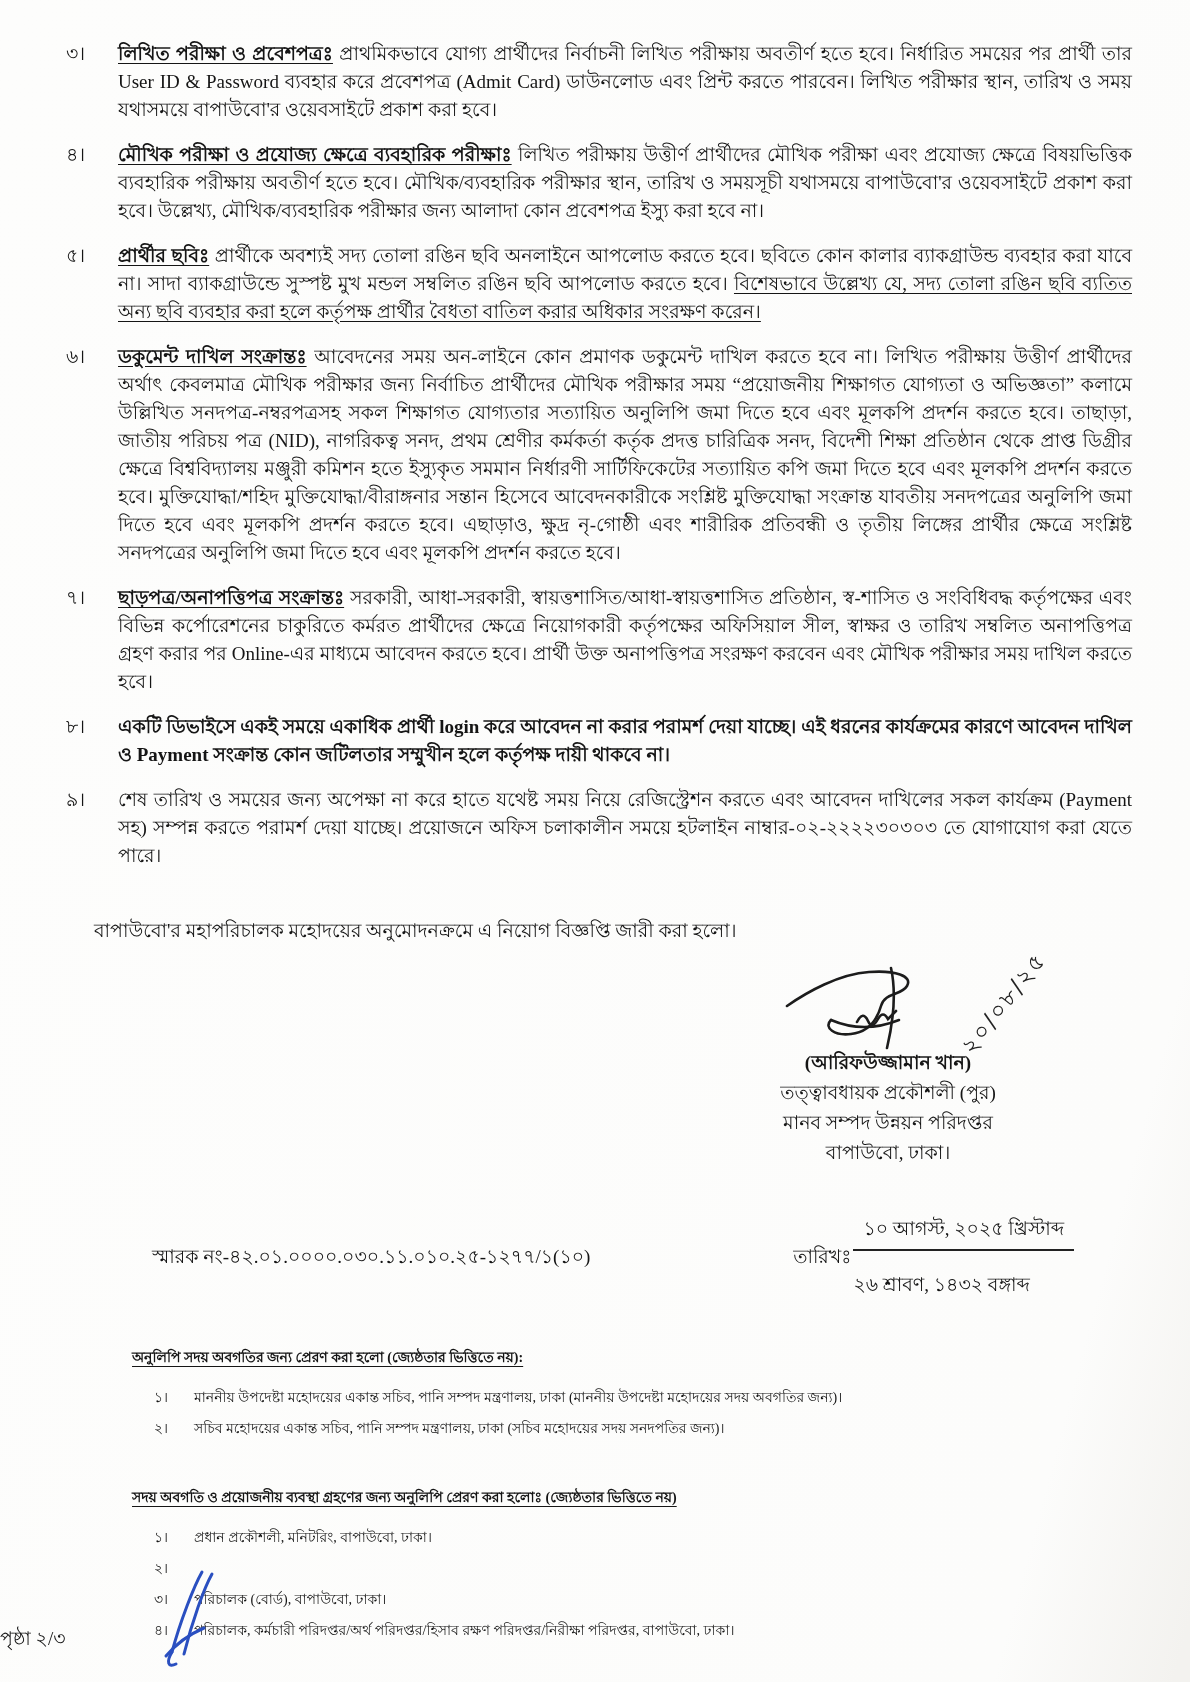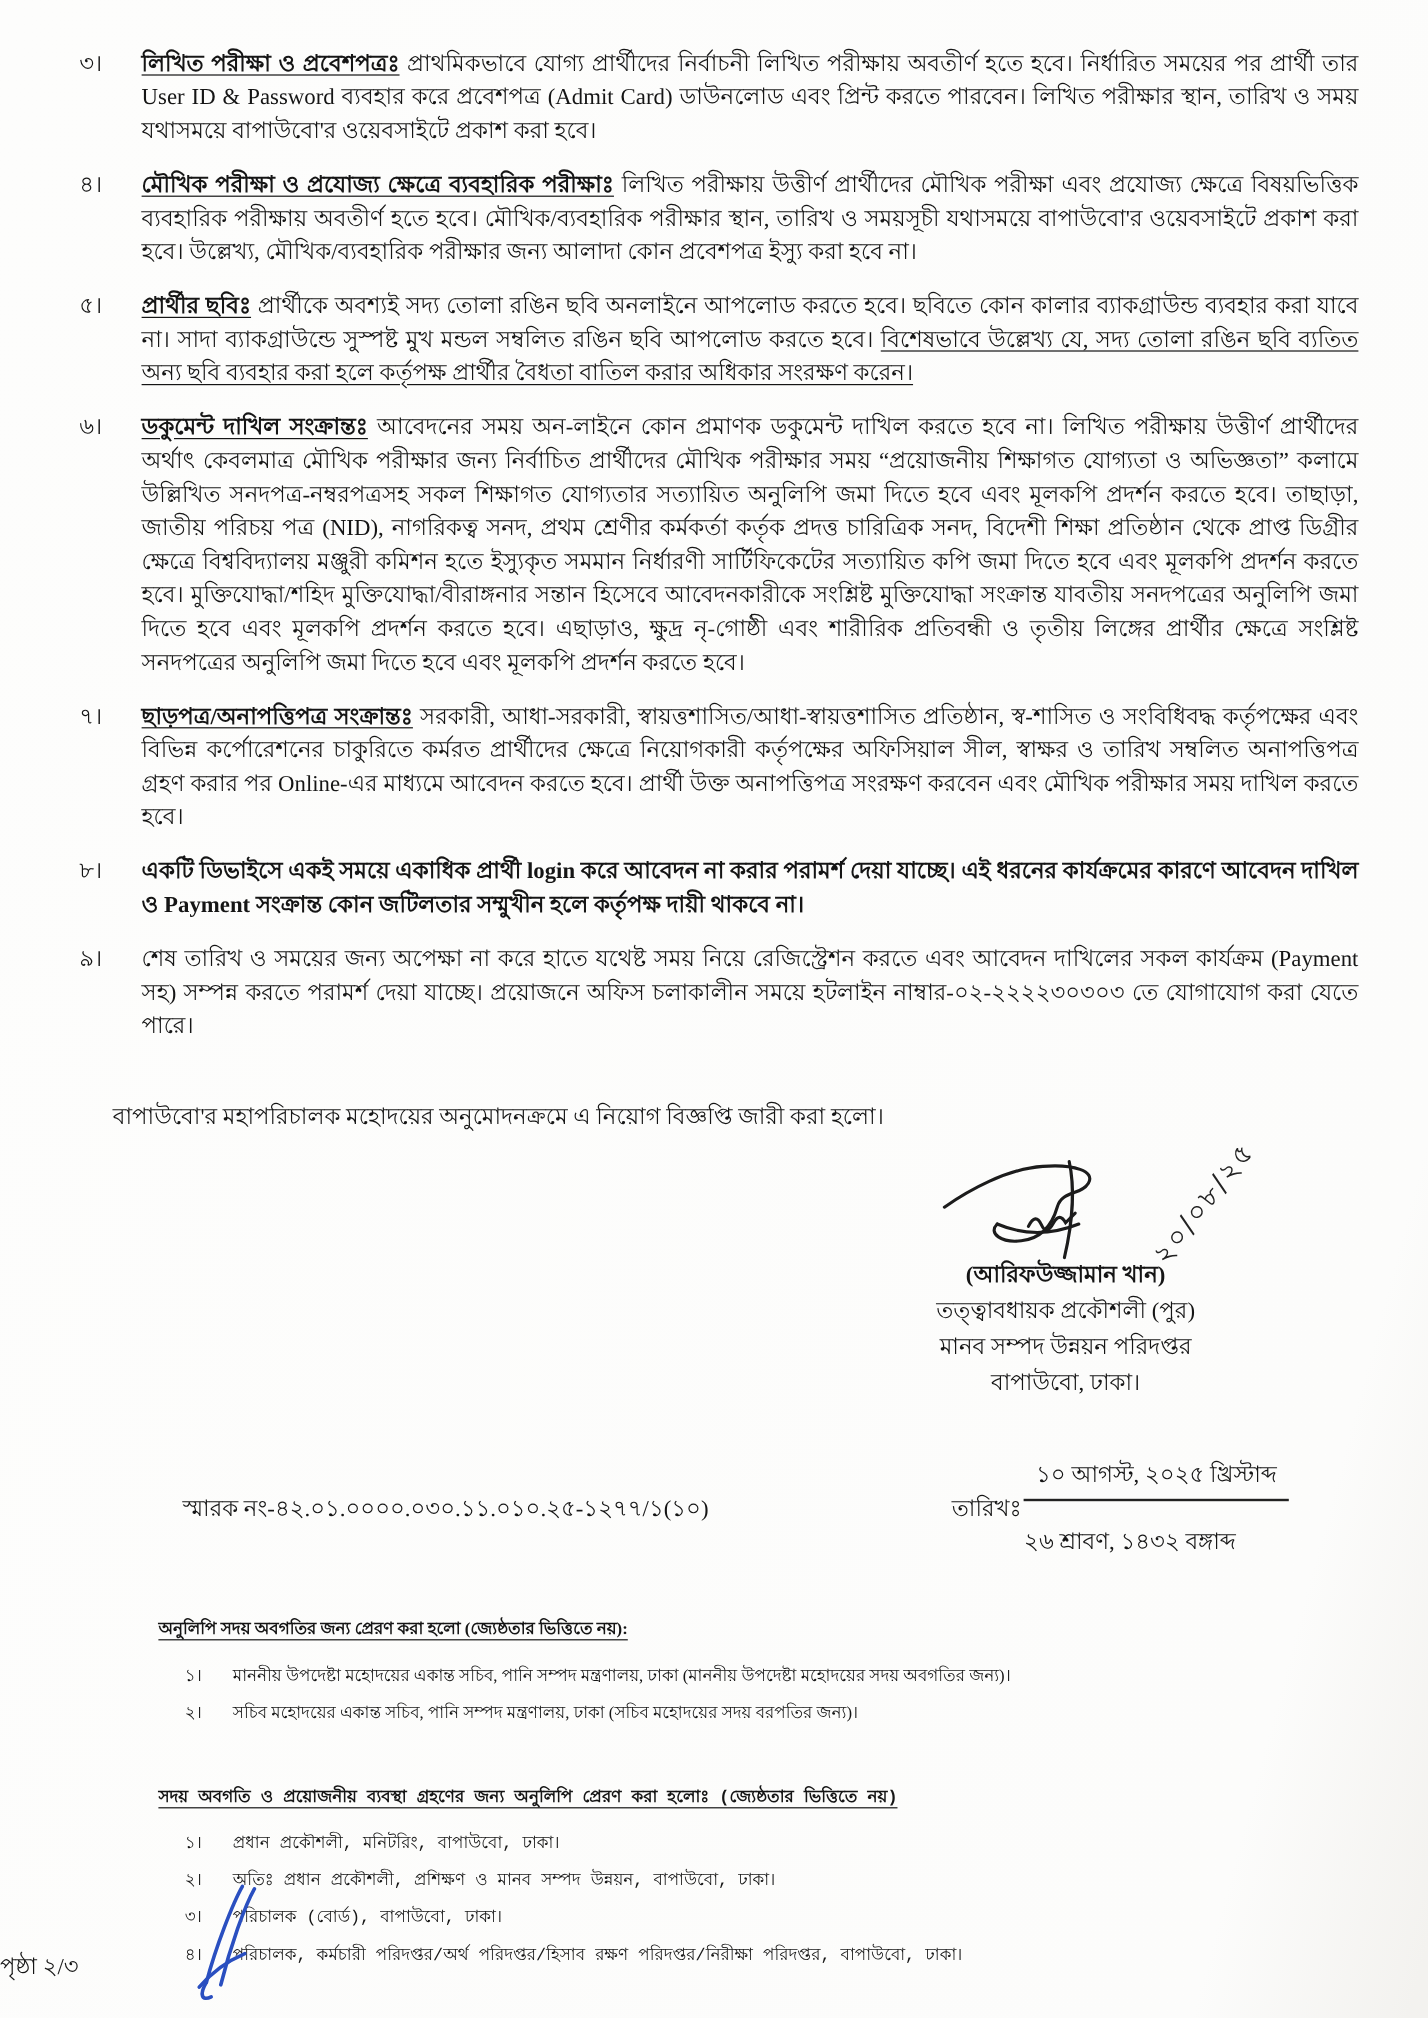--- a/index.html
+++ b/index.html
@@ -39,21 +39,21 @@
   .daterow {
     display:flex; justify-content:space-between; align-items:center;
     margin:46px 0 0 0; padding:0 58px 0 86px; font-size:19px;
   }
   .dategroup { display:flex; align-items:center; }
   .datelabel { padding-right:2px; }
   .datestack { text-align:left; }
   .d-top { border-bottom:2px solid #222; padding:0 10px 3px 10px; }
   .d-bottom { padding-top:19px; }
   .cc { margin:44px 0 0 66px; font-size:14px; }
-  .cc2 { margin-top:42px;font-family:Liberation Mono, monospace; }
+  .cc2 { margin-top:42px; }
   .cc-heading { font-weight:bold; text-decoration:underline; text-underline-offset:4px; margin-bottom:12px; }
   .cc-item { display:flex; gap:14px; line-height:31px; padding-left:22px; }
   .cc-item .num { flex:0 0 26px; }
   .pageno {
     position:absolute; left:0; right:0; bottom:26px;
     text-align:left; font-size:19px;
   }
   .initials { position:absolute; left:150px; bottom:12px; }
 </style>
 </head>
@@ -127,33 +127,32 @@
     </div>
 
     <div class="cc">
       <div class="cc-heading">অনুলিপি সদয় অবগতির জন্য প্রেরণ করা হলো (জ্যেষ্ঠতার ভিত্তিতে নয়):</div>
       <div class="cc-item">
         <span class="num">১।</span>
         <span>মাননীয় উপদেষ্টা মহোদয়ের একান্ত সচিব, পানি সম্পদ মন্ত্রণালয়, ঢাকা (মাননীয় উপদেষ্টা মহোদয়ের সদয় অবগতির জন্য)।</span>
       </div>
       <div class="cc-item">
         <span class="num">২।</span>
-        <span>সচিব মহোদয়ের একান্ত সচিব, পানি সম্পদ মন্ত্রণালয়, ঢাকা (সচিব মহোদয়ের সদয় বরপতির জন্য)।</span>
+        <span>সচিব মহোদয়ের একান্ত সচিব, পানি সম্পদ মন্ত্রণালয়, ঢাকা (সচিব মহোদয়ের সদয় সনদপতির জন্য)।</span>
       </div>
     </div>
 
     <div class="cc cc2">
       <div class="cc-heading">সদয় অবগতি ও প্রয়োজনীয় ব্যবস্থা গ্রহণের জন্য অনুলিপি প্রেরণ করা হলোঃ (জ্যেষ্ঠতার ভিত্তিতে নয়)</div>
       <div class="cc-item">
         <span class="num">১।</span>
         <span>প্রধান প্রকৌশলী, মনিটরিং, বাপাউবো, ঢাকা।</span>
       </div>
       <div class="cc-item">
         <span class="num">২।</span>
-        <span>অতিঃ প্রধান প্রকৌশলী, প্রশিক্ষণ ও মানব সম্পদ উন্নয়ন, বাপাউবো, ঢাকা।</span>
       </div>
       <div class="cc-item">
         <span class="num">৩।</span>
         <span>পরিচালক (বোর্ড), বাপাউবো, ঢাকা।</span>
       </div>
       <div class="cc-item">
         <span class="num">৪।</span>
         <span>পরিচালক, কর্মচারী পরিদপ্তর/অর্থ পরিদপ্তর/হিসাব রক্ষণ পরিদপ্তর/নিরীক্ষা পরিদপ্তর, বাপাউবো, ঢাকা।</span>
       </div>
     </div>

